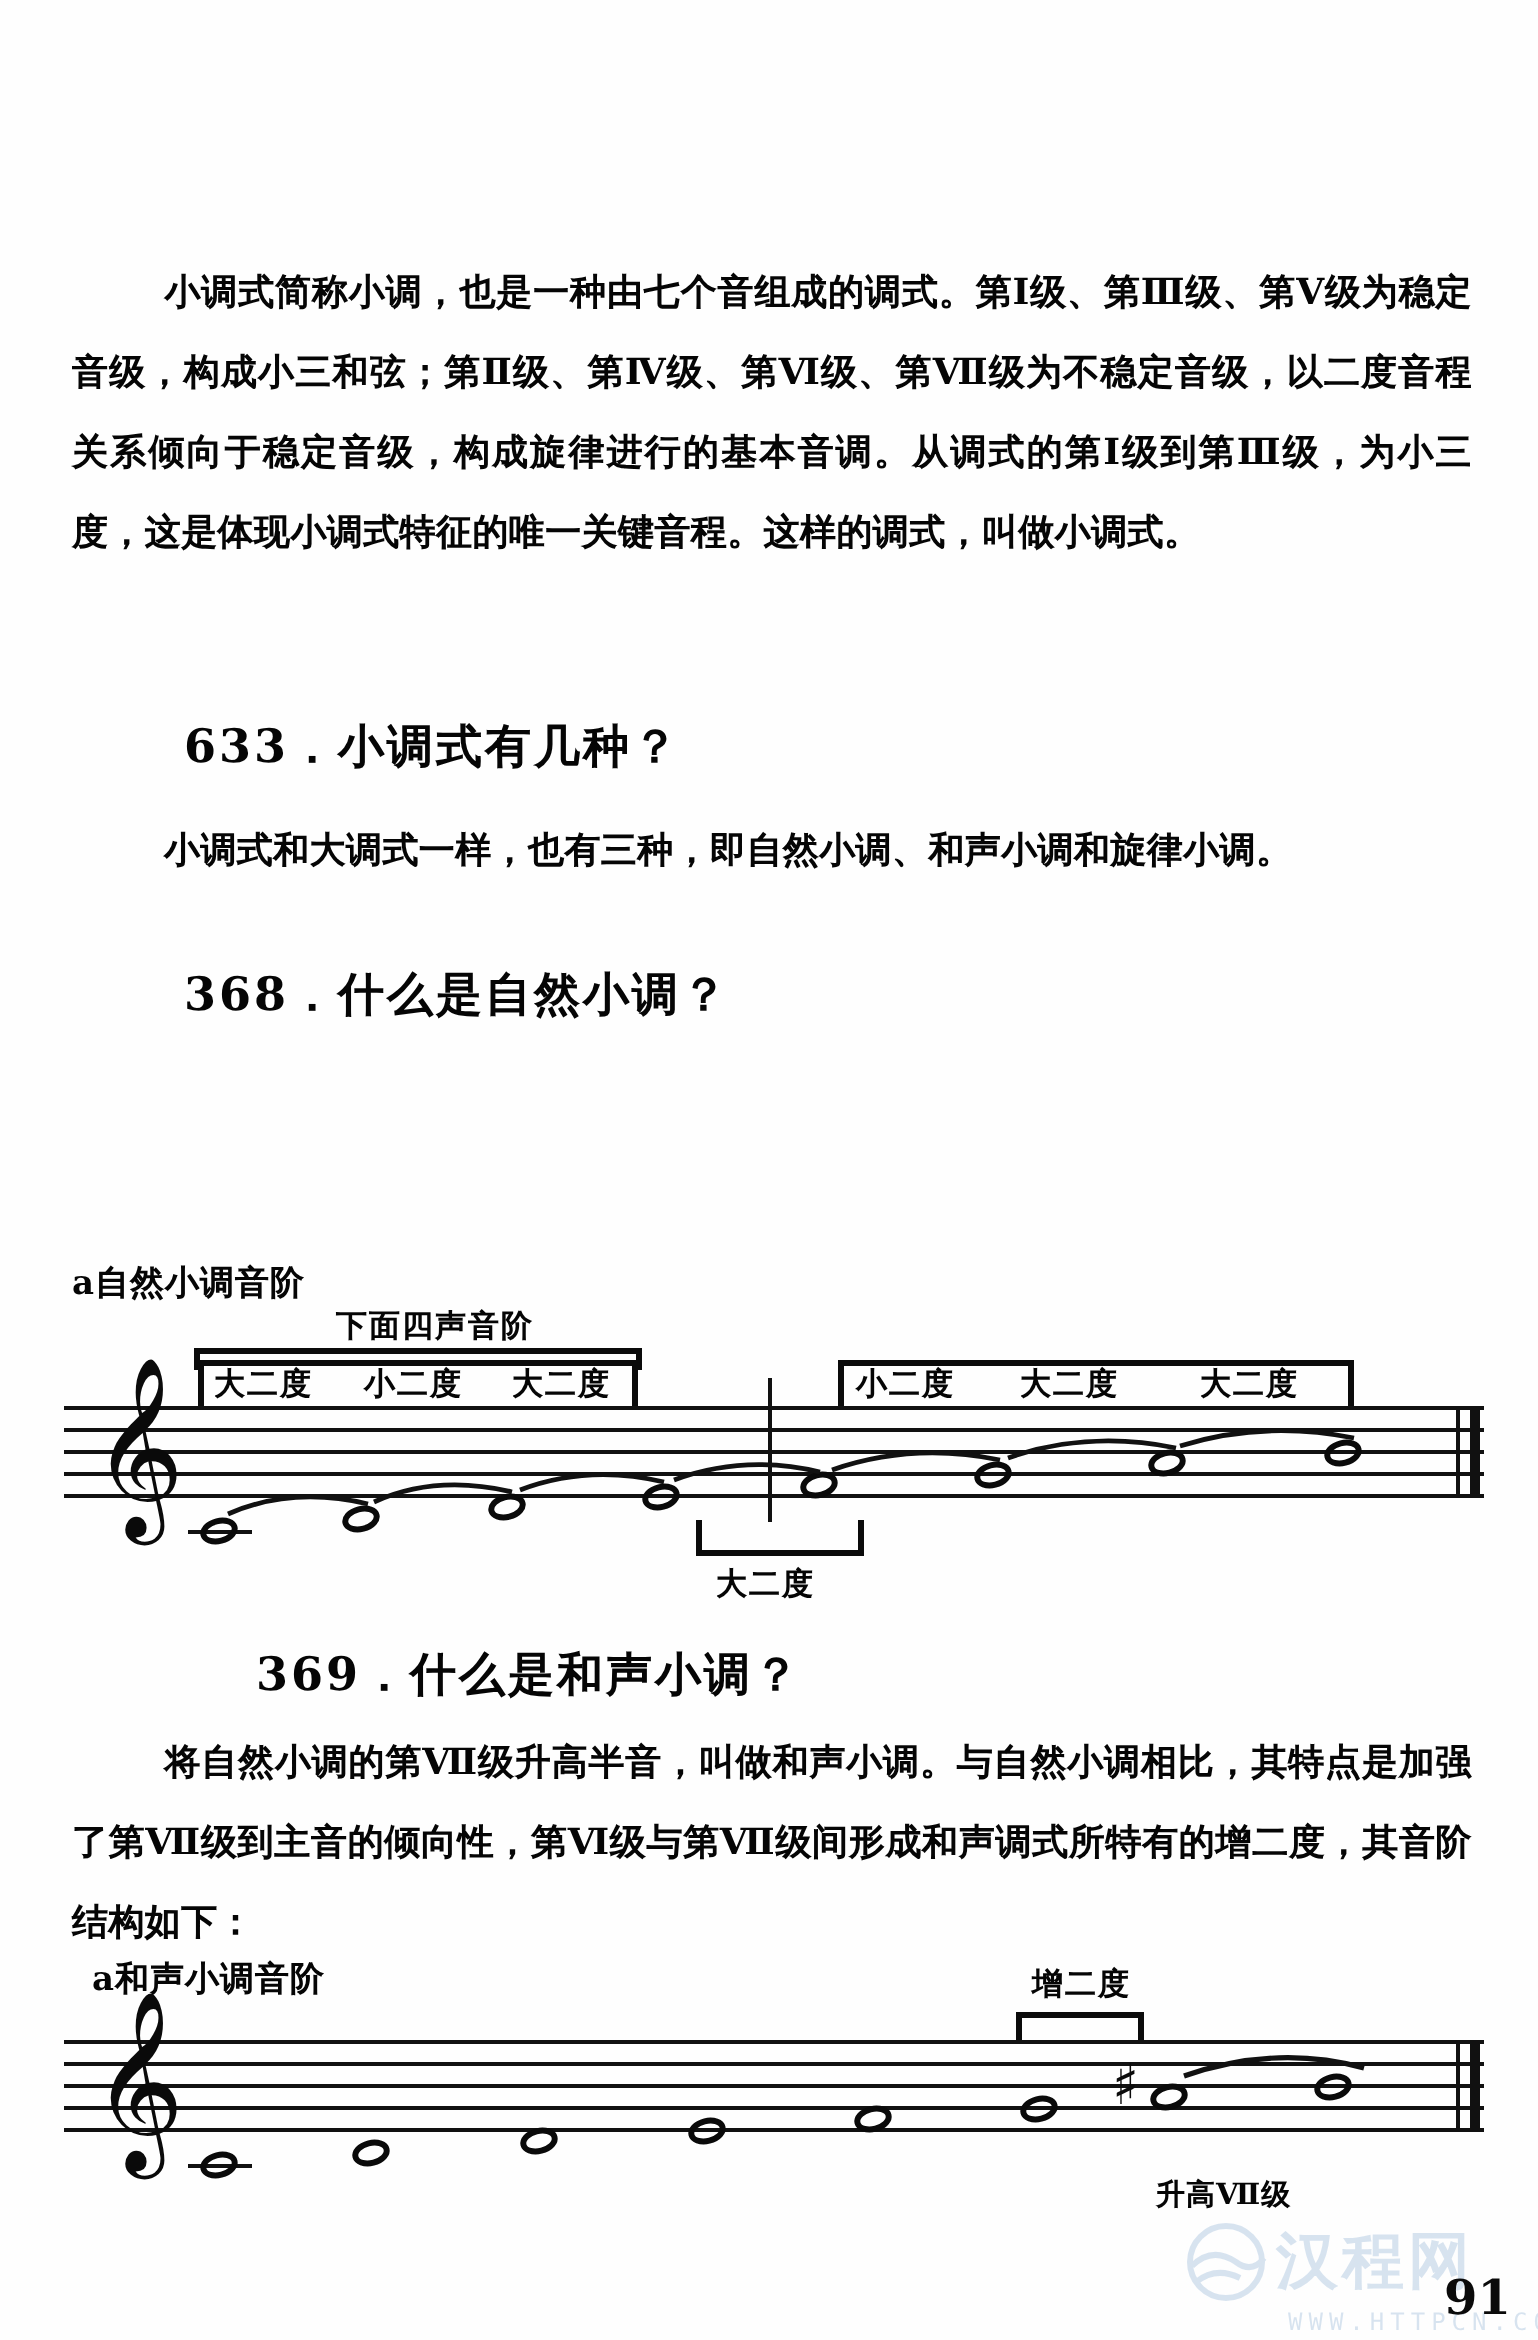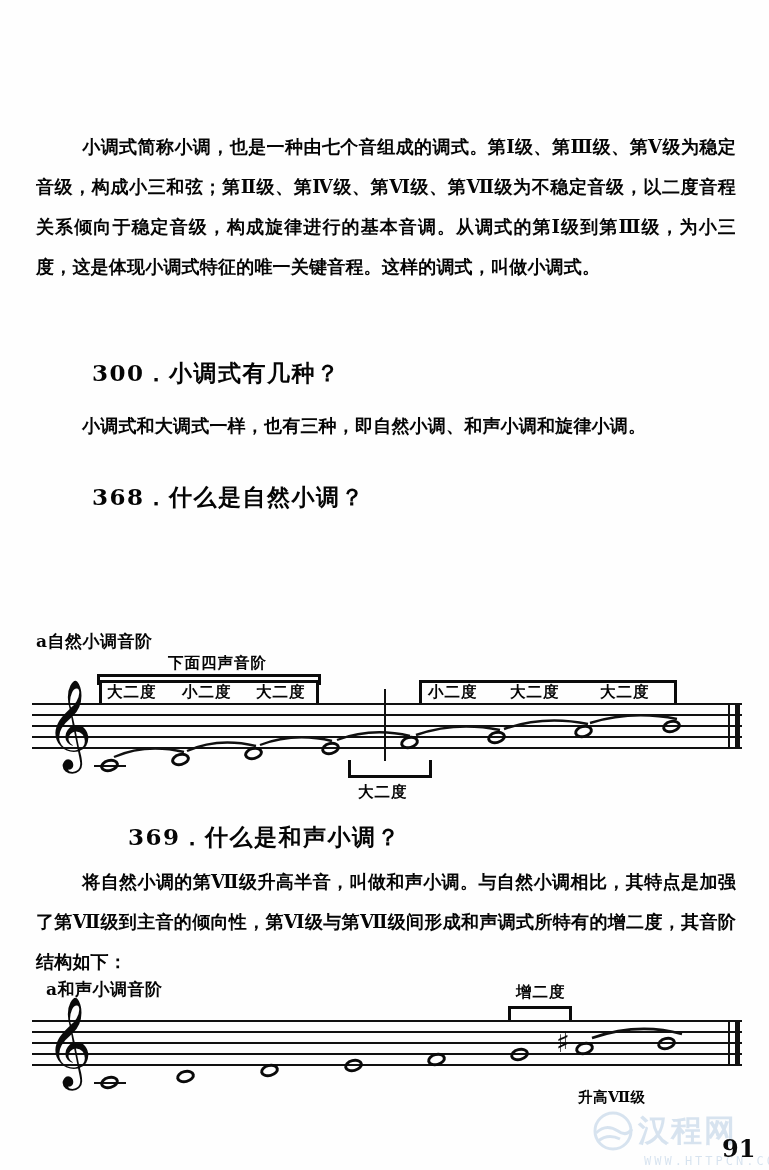--- a/index.html
+++ b/index.html
@@ -181,21 +181,21 @@
   }
 </style>
 </head>
 <body>
 
 <div class="page">
 
 
   <div class="para" style="left:36px; top:127px; width:700px;"><span class="indent"></span><span>小调式简称小调，也是一种由七个音组成的调式。第Ⅰ级、第Ⅲ级、第Ⅴ级为稳定音级，构成小三和弦；第Ⅱ级、第Ⅳ级、第Ⅵ级、第Ⅶ级为不稳定音级，以二度音程关系倾向于稳定音级，构成旋律进行的基本音调。从调式的第Ⅰ级到第Ⅲ级，为小三度，这是体现小调式特征的唯一关键音程。这样的调式，叫做小调式。</span></div>
 
-  <div class="heading" style="left:92px; top:358px;">300．小调式有几种？</div>
+  <div class="heading" style="left:92px; top:358px;">633．小调式有几种？</div>
 
   <div class="para" style="left:36px; top:406px; width:700px;"><span class="indent"></span><span>小调式和大调式一样，也有三种，即自然小调、和声小调和旋律小调。</span></div>
 
   <div class="heading" style="left:92px; top:482px;">368．什么是自然小调？</div>
 
 
   <div class="fig-caption" style="left:36px; top:630px;text-align:center;">a自然小调音阶</div>
 
   <div class="fig-label" style="left:168px; top:653px;">下面四声音阶</div>
 

